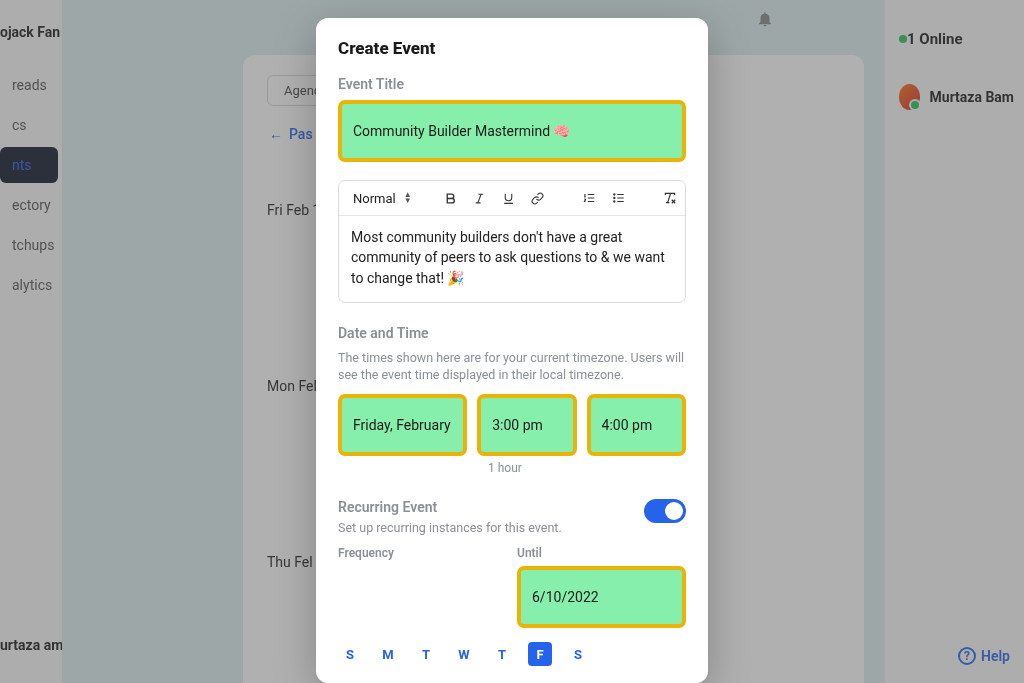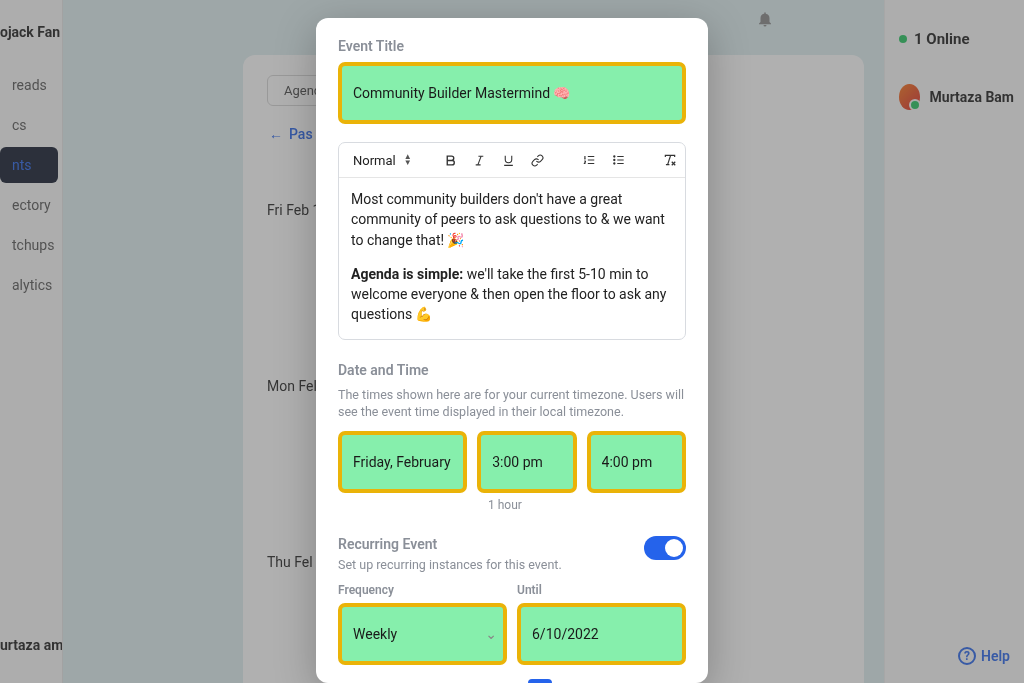--- a/index.html
+++ b/index.html
@@ -82,21 +82,21 @@
 .day-row:last-child { padding-bottom: 40px; }
 
 .right-rail {
   width: 140px;
   flex-shrink: 0;
   background: #fafafa;
   border-left: 1px solid #eee;
   padding: 30px 10px 0 14px;
   position: relative;
 }
-.online-row { display: flex; align-items: center; gap: 7px; font-weight: 700; font-size: 15px; }
+.online-row { display: flex; align-items: center; font-weight: 700; font-size: 15px; }
 .dot { width: 8px; height: 8px; background: #22c55e; border-radius: 50%; }
 .online-user { display: flex; align-items: center; gap: 10px; margin-top: 36px; }
 .avatar { width: 26px; height: 26px; border-radius: 50%; background: linear-gradient(135deg,#f97316,#dc2626); position: relative; }
 .avatar::after { content:''; position:absolute; bottom:-1px; right:-1px; width:8px; height:8px; border-radius:50%; background:#22c55e; border:2px solid #fafafa; }
 .online-name { font-weight: 700; font-size: 14px; white-space: nowrap; }
 .help-btn { position: absolute; bottom: 18px; right: 14px; display: flex; align-items: center; gap: 5px; color: #2563eb; font-weight: 600; font-size: 14px; cursor: pointer; }
 .help-circle { width: 18px; height: 18px; border: 2px solid #2563eb; border-radius: 50%; display: flex; align-items: center; justify-content: center; font-size: 12px; font-weight: 700; }
 
 
 .overlay {
@@ -219,20 +219,21 @@
     <div class="help-btn">
       <span class="help-circle">?</span>
       <span>Help</span>
     </div>
   </div>
 </div>
 
 <div class="overlay"></div>
 
 <div class="modal">
+  <h2>Create Event</h2>
 
   <div class="field-label">Event Title</div>
   <input class="text-input" value="Community Builder Mastermind 🧠" style="">
 
   <div class="editor-box">
     <div class="editor-toolbar">
       <div class="format-wrap">
         <span class="format-select">Normal</span>
         <span class="format-arrows">
             <span>▲</span>
@@ -290,21 +291,20 @@
             <path d="M4 7V4h16v3"></path>
             <path d="M5 20h6"></path>
             <path d="M13 4 8 20"></path>
             <line x1="15" y1="15" x2="21" y2="21"></line>
             <line x1="21" y1="15" x2="15" y2="21"></line>
           </svg>
         </div>
     </div>
     <div class="editor-content">
       <p>Most community builders don't have a great community of peers to ask questions to &amp; we want to change that! 🎉</p>
-      <p><strong>Agenda is simple:</strong><span> we'll take the first 5-10 min to welcome everyone &amp; then open the floor to ask any questions 💪</span></p>
     </div>
   </div>
 
   <div class="field-label">Date and Time</div>
   <div class="helper">The times shown here are for your current timezone. Users will see the event time displayed in their local timezone.</div>
   <div class="row">
     <div class="date-cell"><input class="date-input" value="Friday, February 18" style=""></div>
     <div class="time-cell"><input class="time-input" value="3:00 pm" style=""></div>
     <div class="time-cell"><input class="time-input" value="4:00 pm" style=""></div>
   </div>
@@ -314,24 +314,20 @@
     <div class="toggle-row">
       <div class="toggle-label-block">
         <div class="field-label" style="margin-bottom:4px">Recurring Event</div>
         <div class="helper" style="margin-bottom:8px">Set up recurring instances for this event.</div>
       </div>
       <div class="toggle"></div>
     </div>
     <div class="row" style="margin-top:2px">
       <div class="half">
         <div class="field-sublabel">Frequency</div>
-        <div style="position:relative">
-          <div class="select-input">Weekly</div>
-          <span class="chev">⌄</span>
-        </div>
       </div>
       <div class="half">
         <div class="field-sublabel">Until</div>
         <input class="date-input" value="6/10/2022" style="">
       </div>
     </div>
     <div class="days-row">
       <div class="day-btn">S</div>
       <div class="day-btn">M</div>
       <div class="day-btn">T</div>

